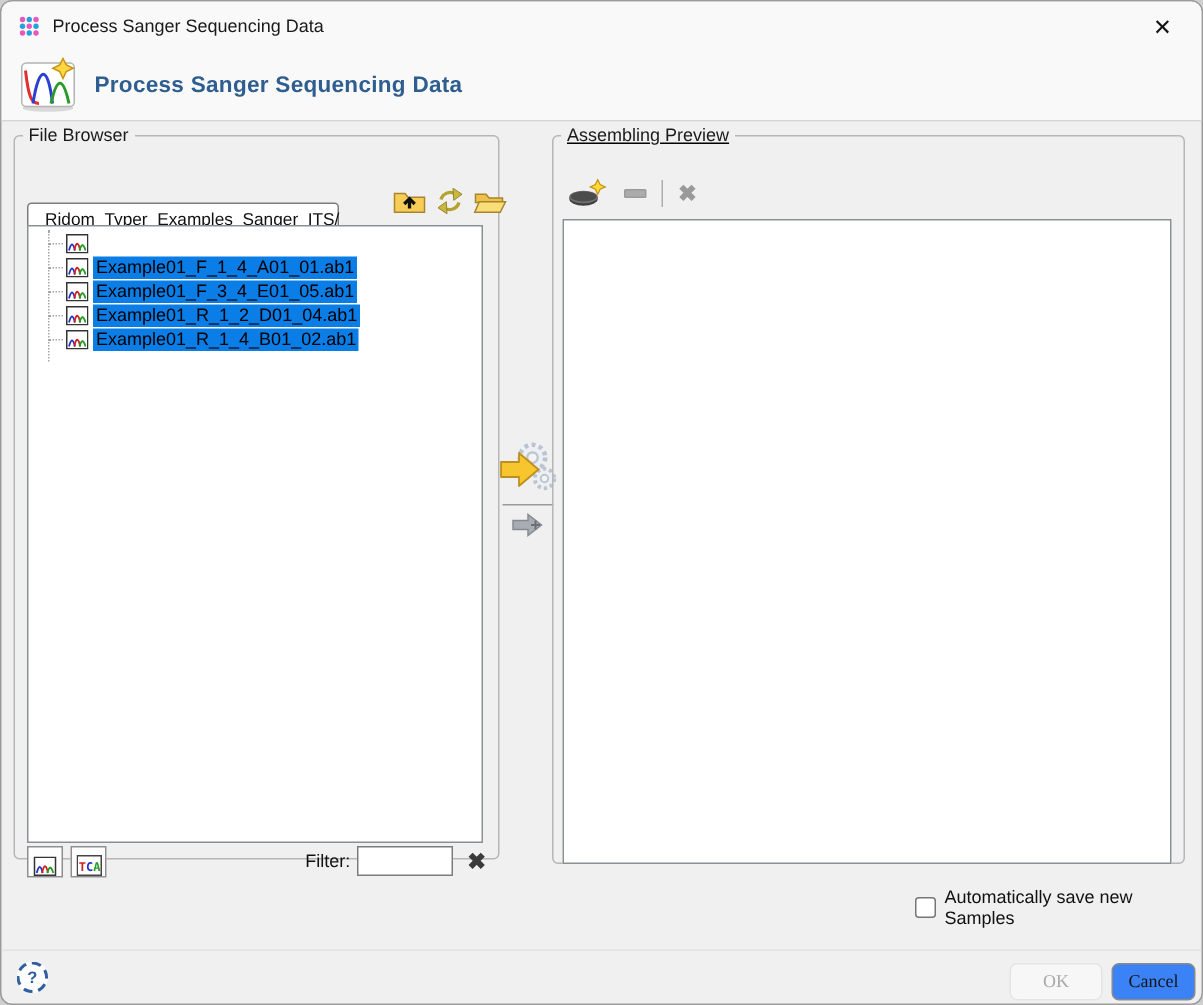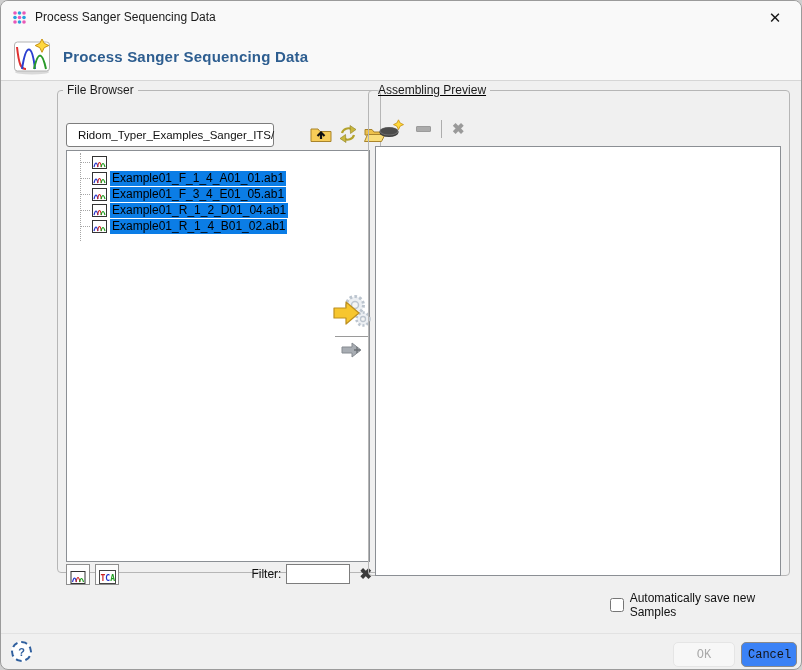--- a/index.html
+++ b/index.html
@@ -27,26 +27,26 @@
     display:flex; align-items:center; padding-left:12px; gap:10px;
   }
   .header-title { font-size:15px; font-weight:bold; color:#2e5e90; letter-spacing:.2px; }
 
   
   fieldset {
     position:absolute; margin:0; padding:0;
     border:1px solid #b6b6b6; border-radius:4px; background:transparent;
   }
   legend { font-size:12px; color:#1b1b1b; margin-left:5px; padding:0 4px; }
-  .fb-group { left:8px; top:82px; width:322px; height:488px;margin-left:48px; }
+  .fb-group { left:8px; top:82px; width:322px; height:488px; }
   .ap-group { left:367px; top:82px; width:420px; height:491px;text-decoration:underline; }
 
   
   .combo {
-    position:absolute; left:8px; top:26px; width:208px; height:24px; box-sizing:border-box;
+    position:absolute; left:8px; top:38px; width:208px; height:24px; box-sizing:border-box;
     background:#fff; border:1px solid #7d7d7d; border-radius:3px;
     display:flex; align-items:center; padding:0 6px; gap:5px; cursor:default;
   }
   .combo-text { font-size:11.5px; color:#111; white-space:nowrap; flex:1; }
   .fb-tools { position:absolute; left:250px; top:27px; display:flex; gap:3px; }
   .icon-btn { background:transparent; border:none; padding:1px; display:flex; align-items:center; justify-content:center; cursor:default; }
 
   .file-list {
     position:absolute; left:8px; top:53px; width:304px; height:412px; box-sizing:border-box;
     background:#fff; border:1px solid #8b8f94; overflow:hidden;
@@ -105,21 +105,21 @@
   .footer {
     position:absolute; left:0; top:632px; width:100%; height:38px;
     border-top:1px solid #e2e2e2; box-sizing:border-box;
   }
   .help-btn {
     position:absolute; left:10px; top:7px; width:21px; height:21px; box-sizing:border-box;
     border-radius:50%; border:2px dashed #2f5f9e; background:#fff; color:#2f5f9e;
     font-weight:bold; font-size:11px; display:flex; align-items:center; justify-content:center;
     padding:0; cursor:default; font-family:"Liberation Sans", sans-serif;
   }
-  .btn { position:absolute; top:8px; height:25px; border-radius:5px; font-size:12px; font-family:Liberation Mono, monospace; cursor:default; }
+  .btn { position:absolute; top:8px; height:25px; border-radius:5px; font-size:12px; font-family:Liberation Serif, serif; cursor:default; }
   .btn-ok { left:672px; width:62px; background:#f7f7f7; border:1px solid #e5e5e5; color:#a9a9a9; }
   .btn-cancel { left:740px; width:56px; background:#3b82f6; border:1px solid #8a8a8a; color:#141414; }
 </style>
 </head>
 <body>
 
 <div class="window">
 
   <div class="titlebar">
     <svg width="15" height="15" viewBox="0 0 15 15">

